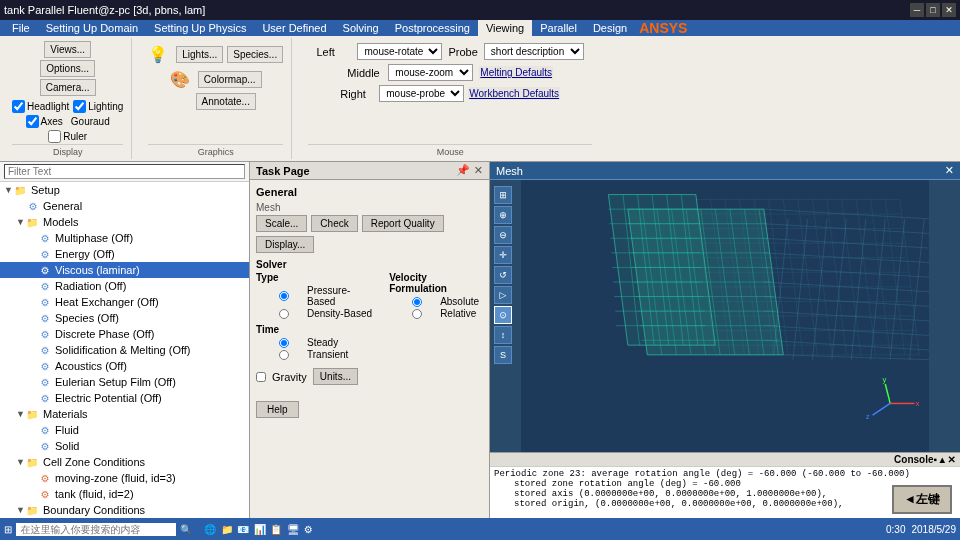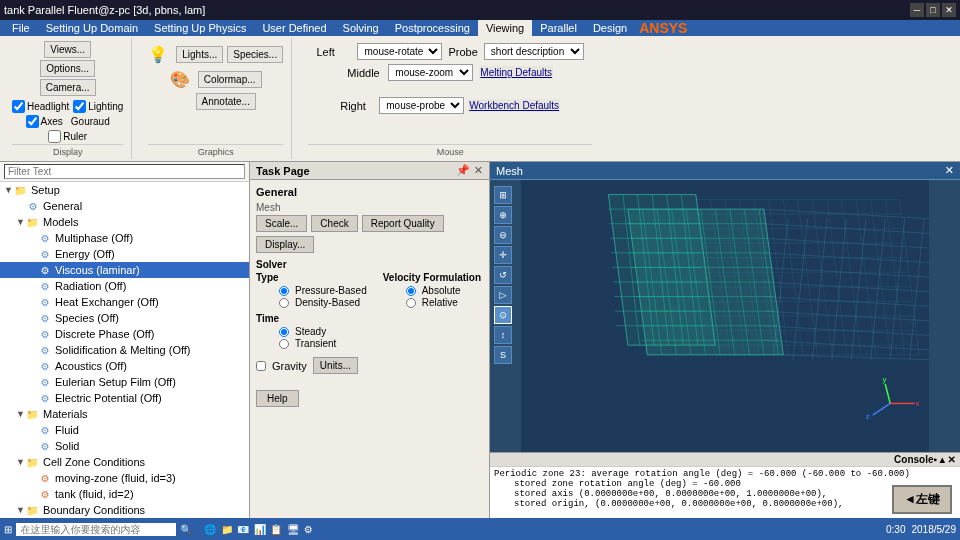--- a/index.html
+++ b/index.html
@@ -167,21 +167,21 @@
     .task-btn-row { display: flex; gap: 4px; margin-bottom: 4px; }
     .task-btn {
       background: #d4d0c8;
       border: 1px solid #999;
       font-size: 10px;
       padding: 2px 8px;
       cursor: pointer;
     }
     .solver-group { margin-bottom: 6px; }
     .solver-group-title { font-size: 10px; font-weight: bold; margin-bottom: 2px; }
-    .radio-row { display: flex; align-items: center; gap: 6px; font-size: 10px; margin-bottom: 1px; padding-left: 23px; }
+    .radio-row { display: flex; align-items: center; gap: 18px; font-size: 10px; margin-bottom: 1px; padding-left: 23px; }
     .radio-row input[type=radio] { width: 10px; height: 10px; }
     .vel-form-col { display: flex; flex-direction: column; }
     .solver-row { display: flex; gap: 16px; margin-bottom: 4px; }
     .gravity-row { display: flex; align-items: center; gap: 6px; margin-top: 8px; margin-bottom: 8px; }
     .gravity-row input[type=checkbox] { width: 10px; height: 10px; }
     .units-btn {
       background: #d4d0c8;
       border: 1px solid #999;
       font-size: 10px;
       padding: 2px 6px;
@@ -427,21 +427,21 @@
     </div>
     <div class="ribbon-row" style="margin-top:2px; gap:6px;">
       <span style="width:35px;">Middle</span>
       <select class="ribbon-select">
         <option>mouse-zoom</option>
         <option>mouse-rotate</option>
         <option>mouse-probe</option>
       </select>
       <button class="fluent-defaults-btn">Melting Defaults</button>
     </div>
-    <div class="ribbon-row" style="margin-top:14px; ">
+    <div class="ribbon-row" style="margin-top:2px; ">
       <span style="width:35px;">Right</span>
       <select class="ribbon-select">
         <option>mouse-probe</option>
         <option>mouse-rotate</option>
         <option>mouse-zoom</option>
       </select>
       <button class="fluent-defaults-btn">Workbench Defaults</button>
     </div>
     <div class="ribbon-group-label">Mouse</div>
   </div>

